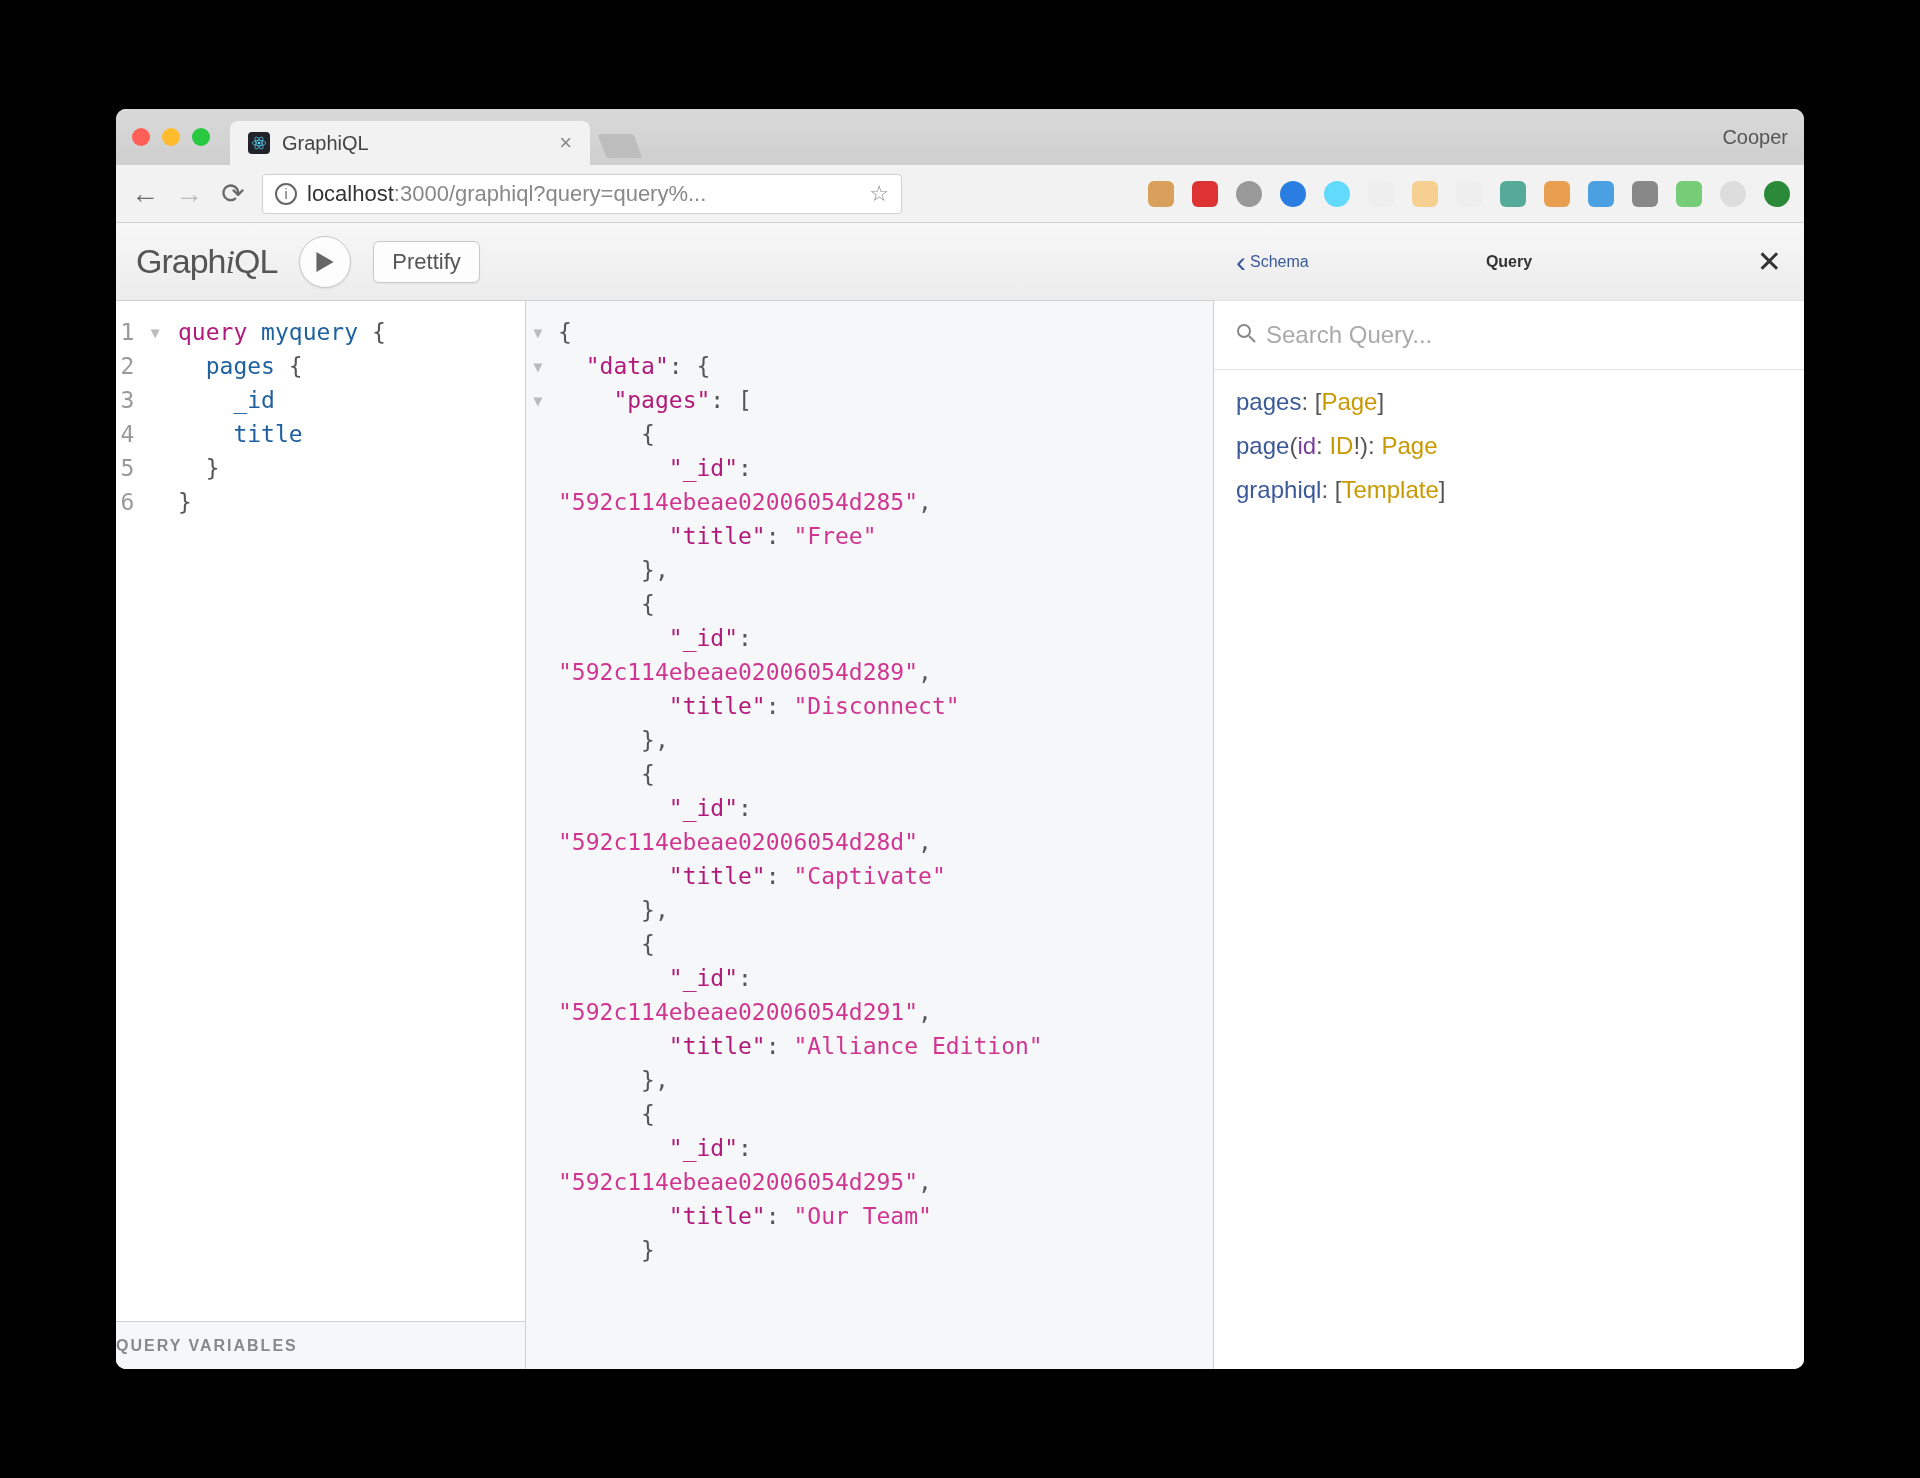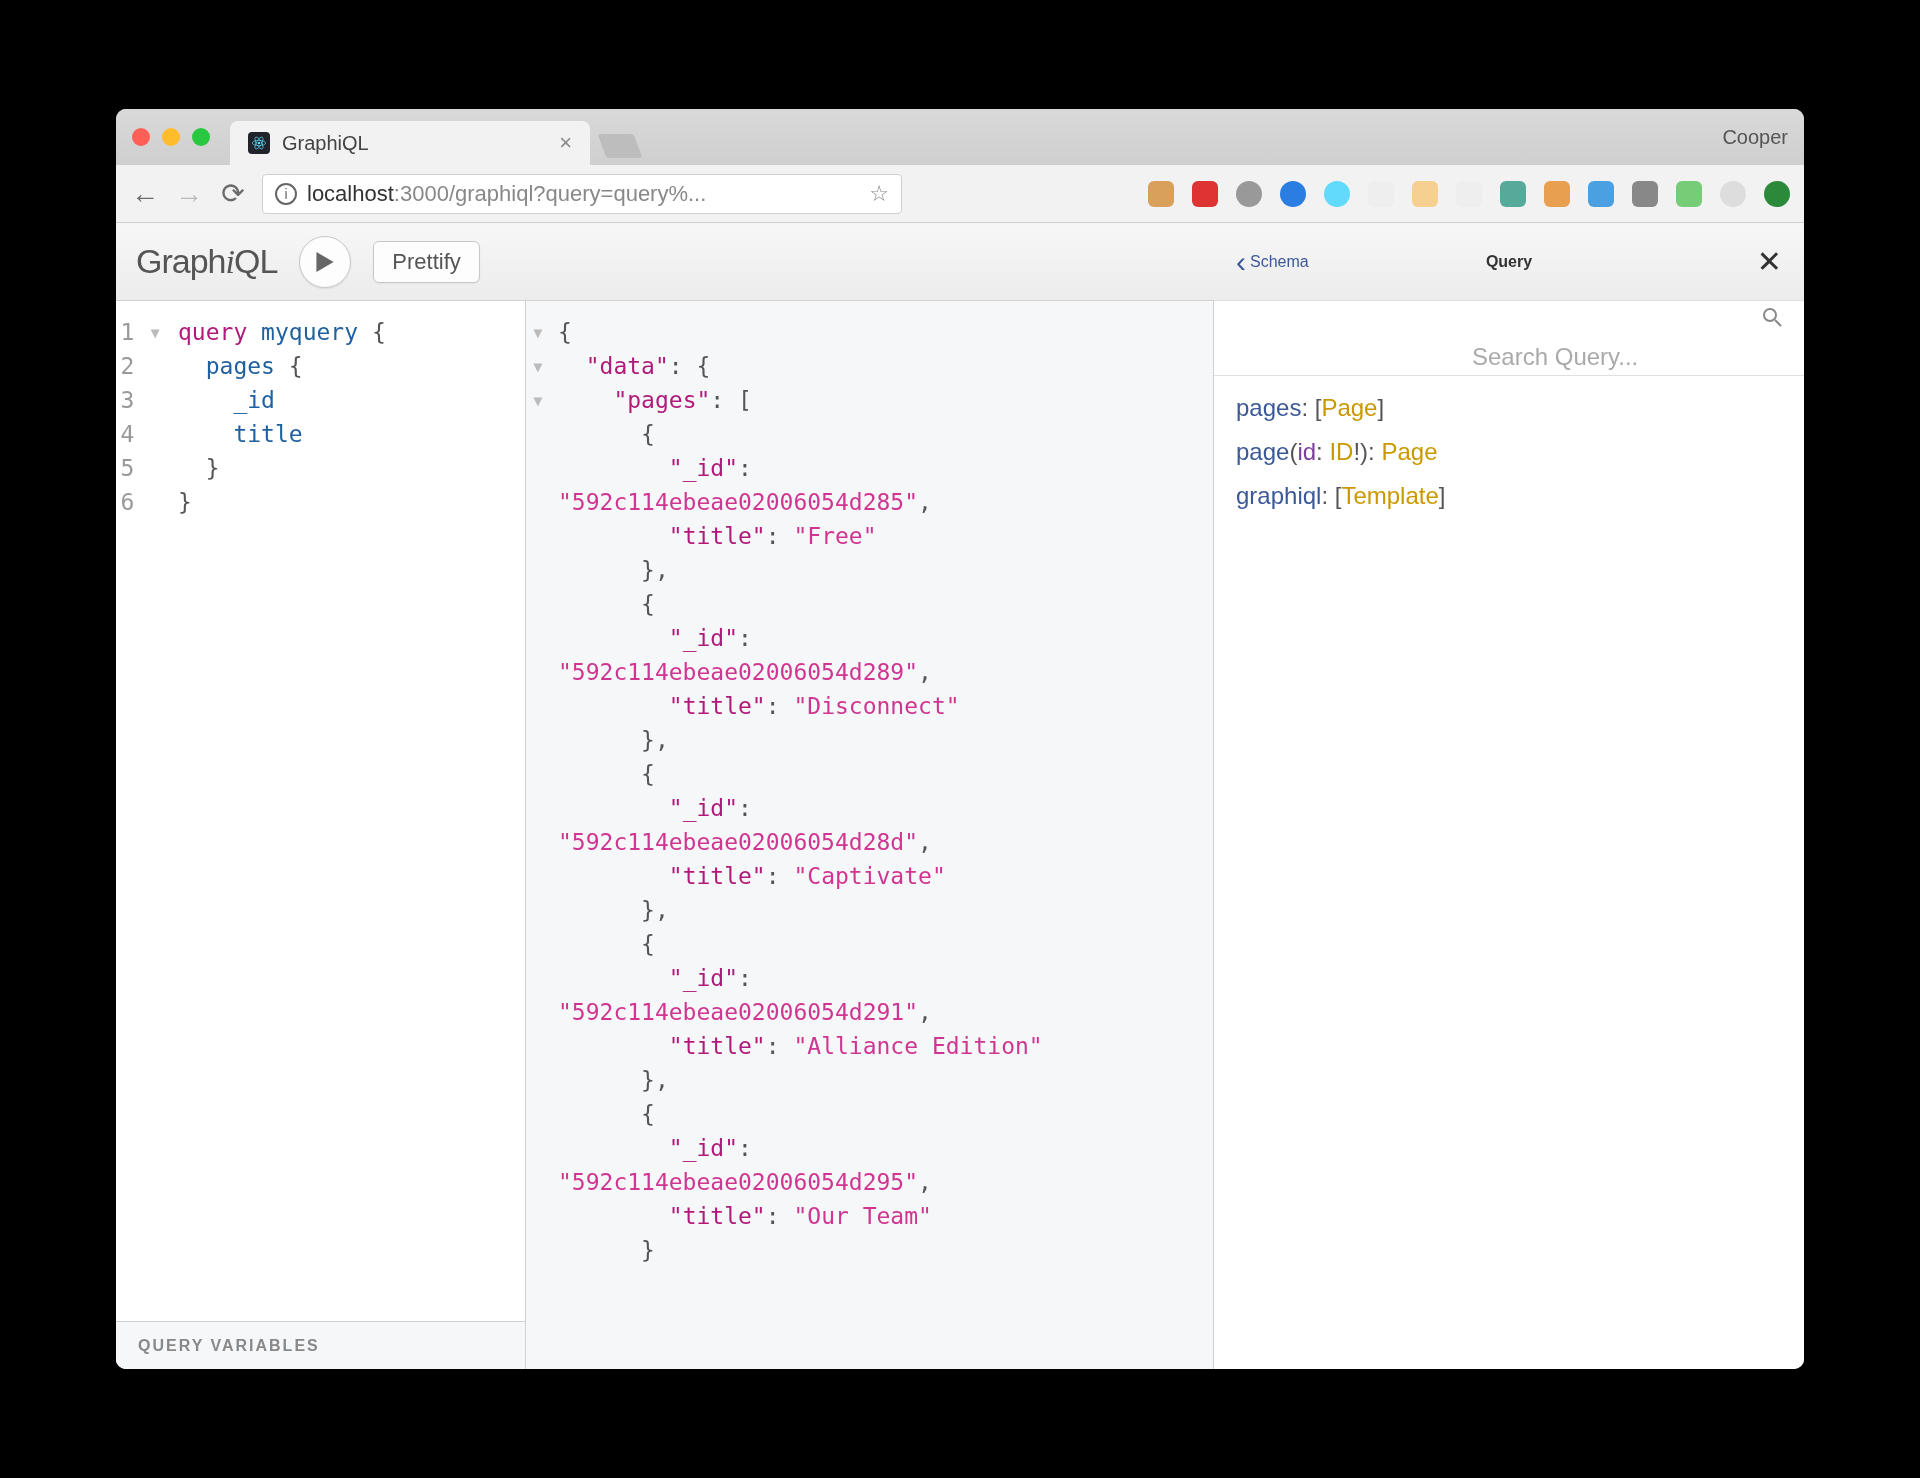--- a/index.html
+++ b/index.html
@@ -182,21 +182,20 @@
     .def { color: #1f61a0; }
     .attr { color: #1f61a0; }
     .prop { color: #1f61a0; }
     .punc { color: #555; }
     .query-vars {
       height: 48px;
       border-top: 1px solid #d0d0d0;
       background: #f6f7f8;
       display: flex;
       align-items: center;
-      padding-left: 22px;
       font-size: 16px;
       letter-spacing: 2px;
       color: #888;
       font-weight: 600;
     }
     
     .result-pane {
       flex: 1;
       background: #f6f7f8;
       border-right: 1px solid #d0d0d0;
@@ -252,26 +251,25 @@
       transform: translateX(-50%);
     }
     .docs-header .close {
       margin-left: auto;
       font-size: 30px;
       color: #333;
       cursor: pointer;
     }
     .docs-search {
       display: flex;
-      align-items: flex-end;
-      padding: 4px 22px;
+      align-items: center;
+      padding: 20px 22px;
       border-bottom: 1px solid #e0e0e0;
       gap: 10px;
       color: #888;
-      flex-direction: column;
     }
     .docs-search input {
       border: none;
       outline: none;
       font-size: 24px;
       flex: 1;
       color: #333;
     }
     .docs-search input::placeholder { color: #aaa; }
     .docs-body {

